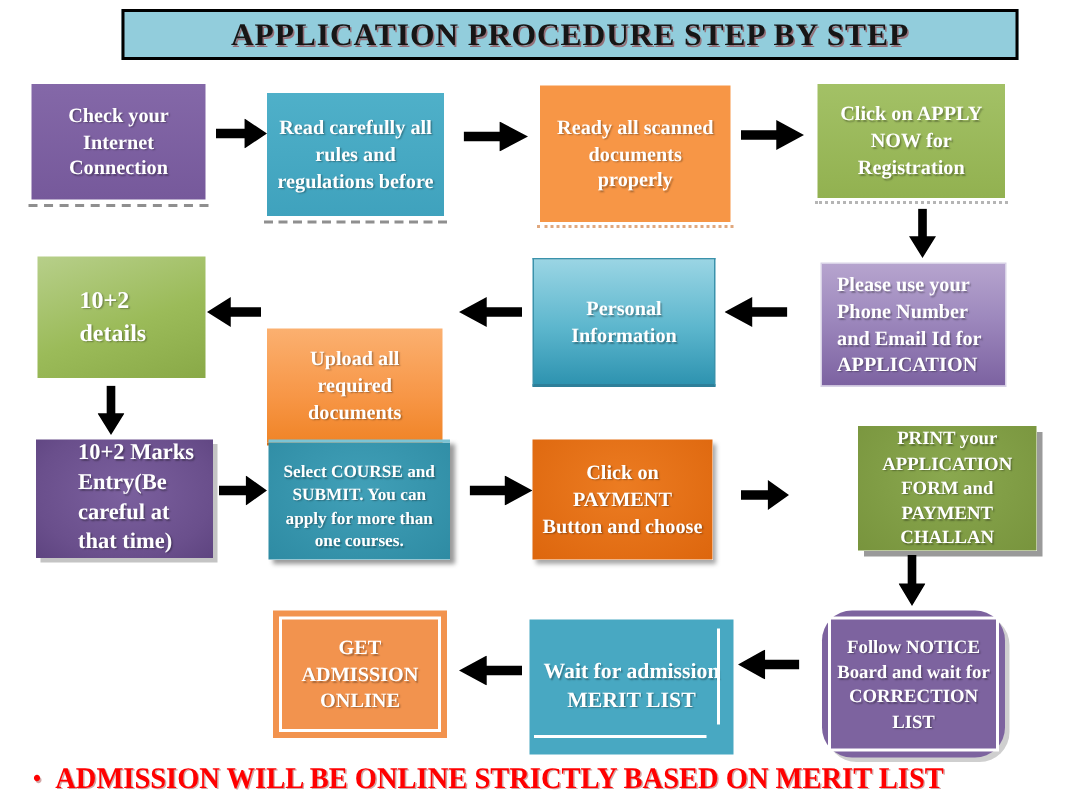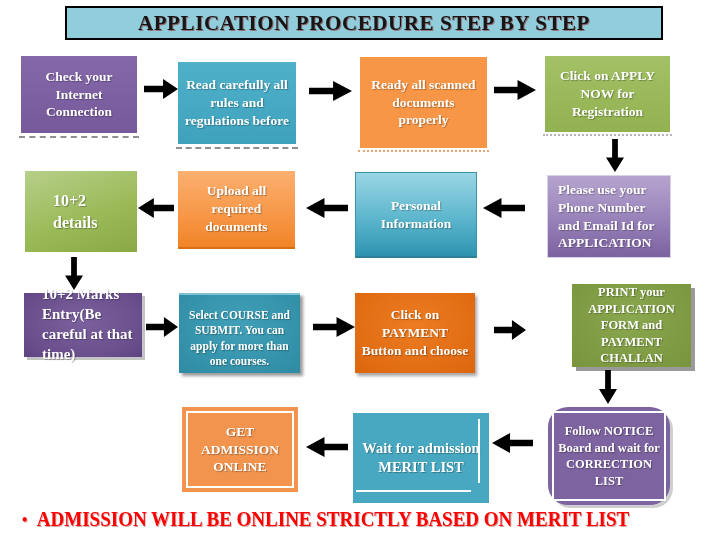--- a/index.html
+++ b/index.html
@@ -2,21 +2,21 @@
 <html><head>
 <meta charset="utf-8">
 <style>
   html,body{margin:0;padding:0;background:#fff;}
   #canvas{
     position:relative;width:720px;height:539px;background:#fff;overflow:hidden;
     font-family:"Liberation Serif","DejaVu Serif",serif;
   }
   
   #title-banner{
-    position:absolute;left:65px;top:6px;width:594px;height:30px;
+    position:absolute;left:81px;top:6px;width:594px;height:30px;
     background:#92CDDC;border:2px solid #000;
     display:flex;align-items:center;justify-content:center;
     font-size:21px;font-weight:900;letter-spacing:.6px;color:#161616;
     text-shadow:1px 1px 0 rgba(150,0,0,.45);
     white-space:nowrap;
   }
   
   .box{
     position:absolute;box-sizing:border-box;color:#fff;font-weight:bold;
     display:flex;align-items:center;justify-content:center;text-align:center;
@@ -24,21 +24,21 @@
   }
   .box span{text-shadow:1px 1px 1px rgba(0,0,0,.3);}
   .left-text{justify-content:flex-start;text-align:left;}
   
   .purple-flat{background:linear-gradient(180deg,#8468a8,#76599b);}
   .teal-flat{background:linear-gradient(180deg,#4fb0c9,#3fa2bd);}
   .orange-flat{background:#f79646;}
   .green-flat{background:linear-gradient(180deg,#a3c166,#92b150);}
   .purple-grad{background:linear-gradient(180deg,#b6a4ce 0%,#9d88bd 45%,#7c62a1 100%);border:1px solid #d8d2e6;}
   .teal-grad{background:linear-gradient(180deg,#9ad5e4 0%,#5cb6cd 55%,#2e93b0 100%);border:1px solid #3a92ab;border-bottom:2px solid #2e7f99;}
-  .orange-grad{background:linear-gradient(180deg,#fbb070 0%,#f79646 60%,#f08427 100%);border-bottom:2px solid #d96f15;}
+  .orange-grad{background:linear-gradient(180deg,#fbb070 0%,#f79646 60%,#f08427 100%);border-bottom:2px solid #d96f15;margin-top:48px;}
   .green-grad{background:linear-gradient(160deg,#b7cf8a 0%,#9bbb59 55%,#89a947 100%);}
   .purple-dark{background:radial-gradient(ellipse at 50% 45%,#7b609e 0%,#6a4f8c 70%,#5e4480 100%);box-shadow:3px 3px 0 #c4c4c4;}
   .teal-dark{background:radial-gradient(ellipse at 50% 40%,#41a0b8,#2e8ba3);box-shadow:3px 3px 3px rgba(0,0,0,.4);border-top:2px solid #7cc4d4;}
   .orange-dark{background:radial-gradient(ellipse at 50% 40%,#ec7c22,#dd660d);box-shadow:2px 3px 3px rgba(0,0,0,.35);}
   .green-dark{background:radial-gradient(ellipse at 50% 40%,#8aa84f,#78943d);box-shadow:4px 4px 0 #9a9a9a;margin-left:21px;}
   .purple-flat2{background:#7d639f;box-shadow:3px 3px 0 #cfcfcf;border-radius:20px;}
   .teal-flat2{background:#48a8c2;}
   .orange-flat3{background:#f2934e;}
   
   .inner-border::after{content:"";position:absolute;inset:4px;border:2px solid #fff;pointer-events:none;}
@@ -101,21 +101,21 @@
   <div class="box orange-grad" style="left:178px;top:171px;width:117px;height:78px;font-size:13.5px;">
     <span>Upload all required documents</span>
   </div>
   <div class="arrow arrow-l" style="left:138px;top:198px;width:36px;height:20px;"></div>
   <div class="box green-grad left-text" style="left:25px;top:171px;width:112px;height:81px;font-size:16px;padding-left:28px;">
     <span>10+2 details</span>
   </div>
 
   <div class="arrow arrow-d" style="left:65px;top:257px;width:18px;height:33px;"></div>
 
-  <div class="box purple-dark left-text" style="left:24px;top:293px;width:118px;height:64px;font-size:15px;padding-left:18px;">
+  <div class="box purple-dark left-text" style="left:24px;top:293px;width:118px;height:79px;font-size:15px;padding-left:28px;">
     <span>10+2 Marks Entry(Be careful at that time)</span>
   </div>
   <div class="arrow arrow-r" style="left:146px;top:317px;width:32px;height:20px;"></div>
   <div class="box teal-dark" style="left:179px;top:293px;width:121px;height:80px;font-size:11.5px;align-items:flex-end;">
     <span>Select COURSE and SUBMIT. You can apply for more than one courses.</span>
   </div>
   <div class="arrow arrow-r" style="left:313px;top:317px;width:42px;height:20px;"></div>
   <div class="box orange-dark" style="left:355px;top:293px;width:120px;height:80px;font-size:13.5px;">
     <span>Click on PAYMENT Button and choose</span>
   </div>

